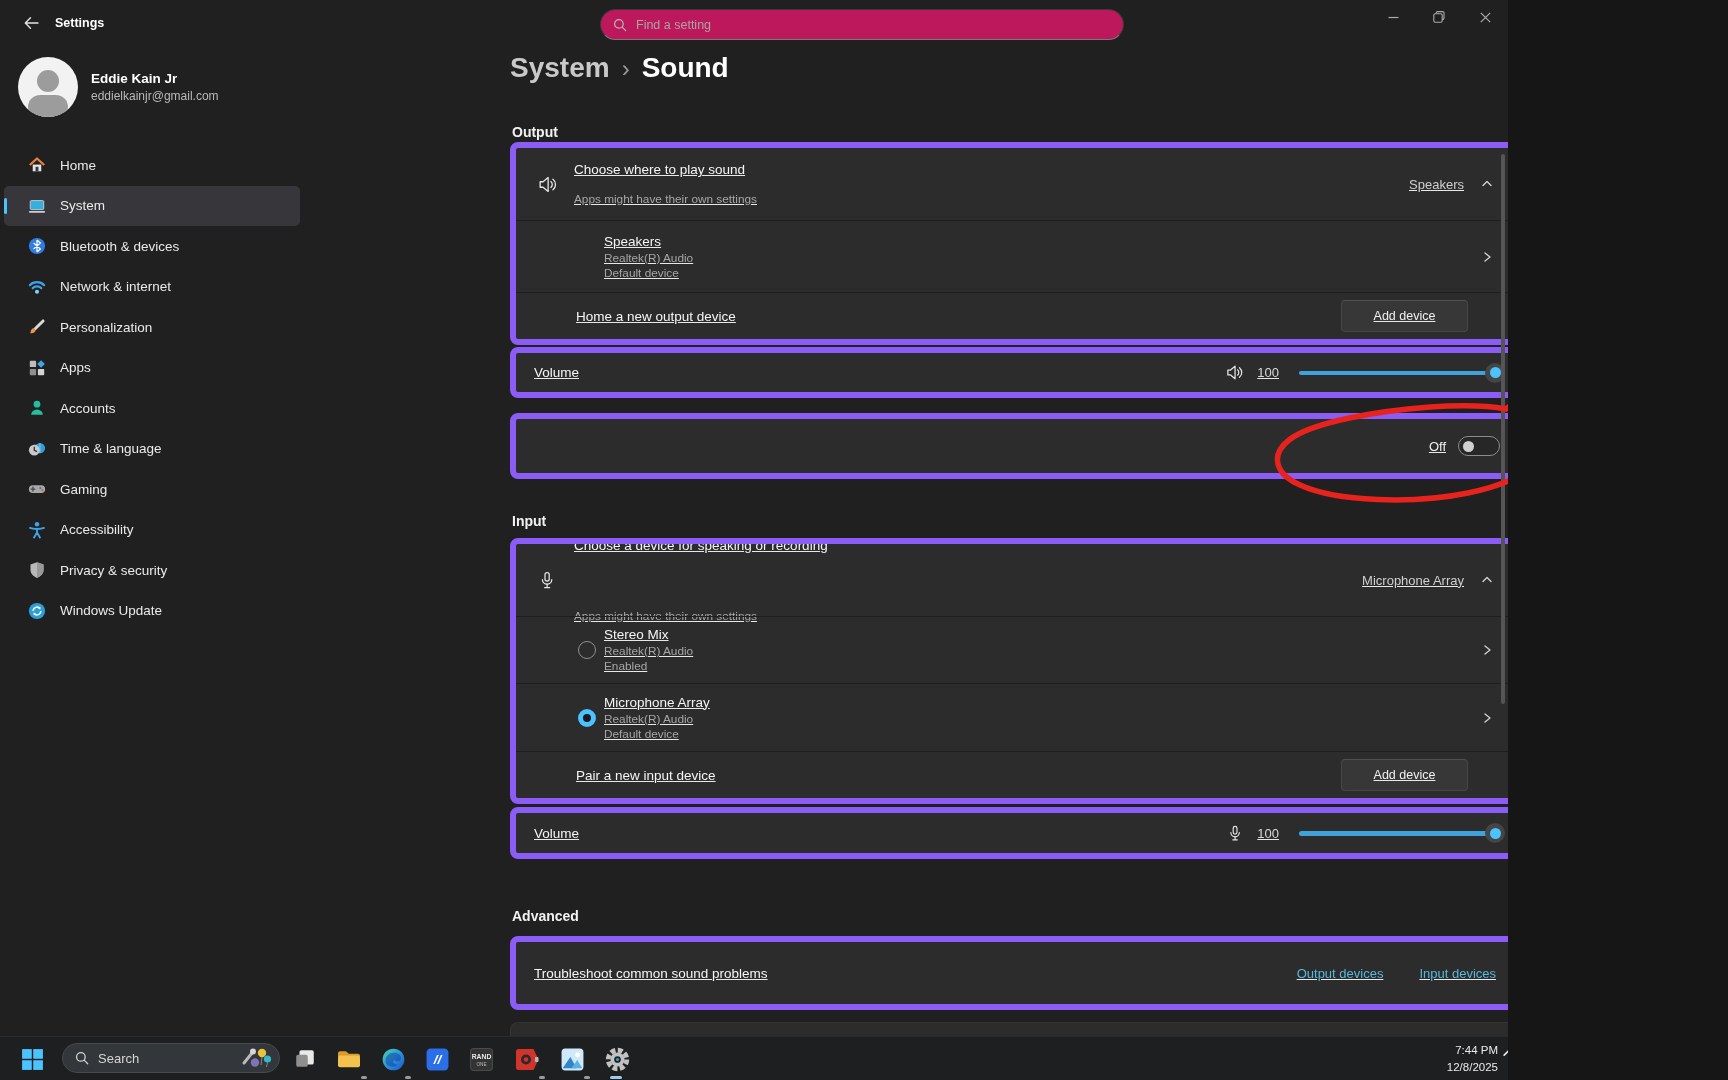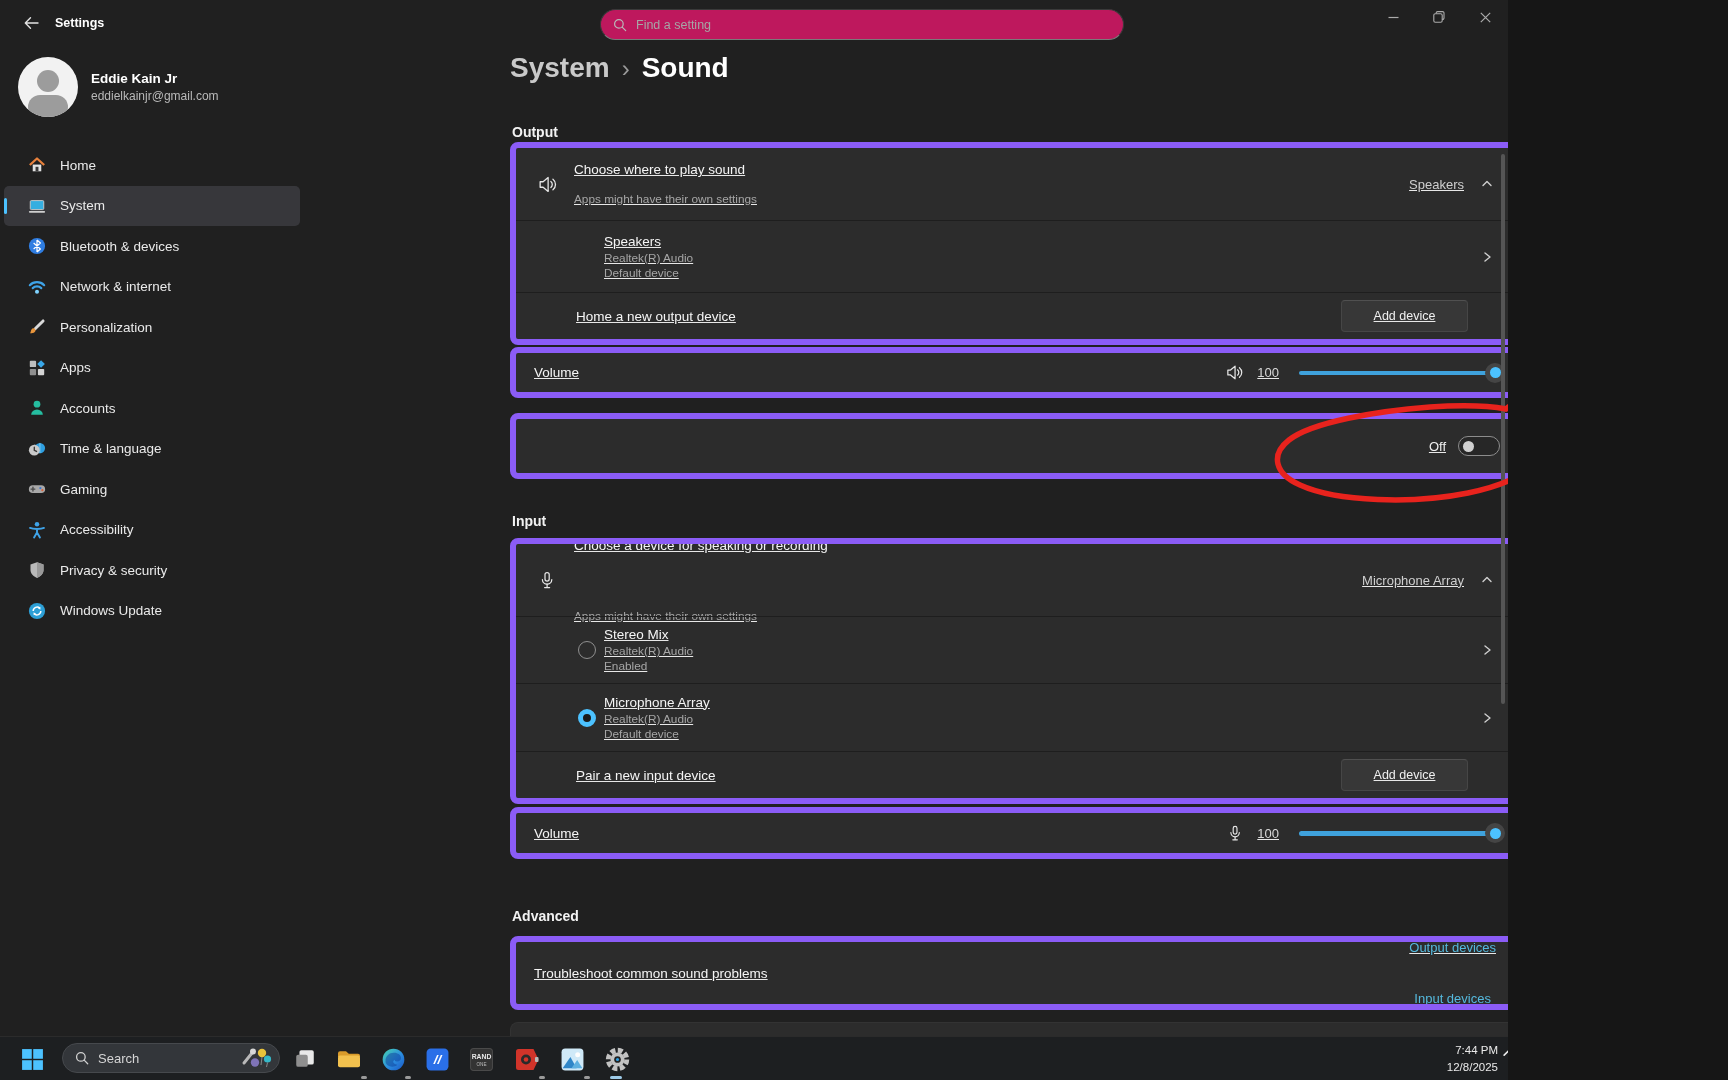--- a/index.html
+++ b/index.html
@@ -425,21 +425,21 @@
           </div>
       </div>
     </div>
   </div>
 
   <div class="seclabel" style="top:908px;">Advanced</div>
 
   <div class="card" style="top:936px; height:74px;">
     <div class="row" style="height:100%;">
       <div class="rtitle" style="margin-left:18px;">Troubleshoot common sound problems</div>
-      <div class="rright" style="margin-right:20px; gap:36px;flex-direction:column;">
+      <div class="rright" style="margin-right:20px; gap:36px;">
         <span class="alink">Output devices</span>
         <span class="alink">Input devices</span>
       </div>
     </div>
   </div>
 
   <div class="sliver"></div>
   <div class="scrollbar"></div>
 
   <svg class="annotate" width="1728" height="1080" viewBox="0 0 1728 1080">

